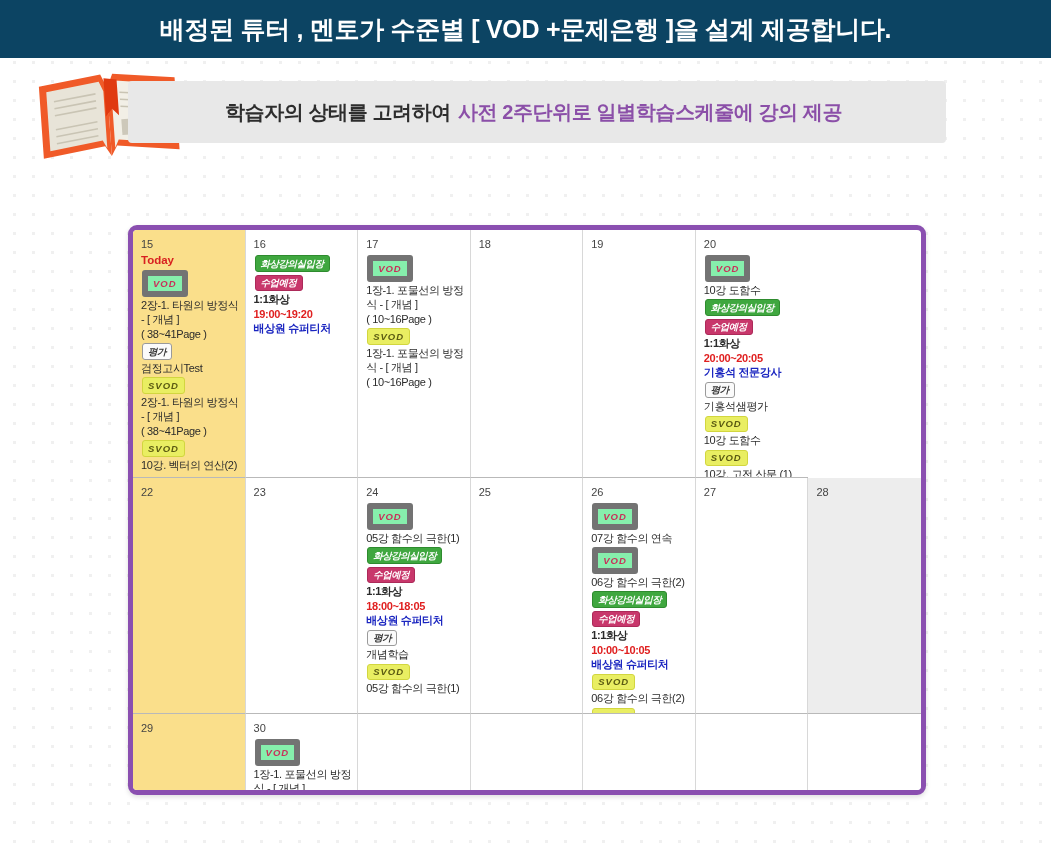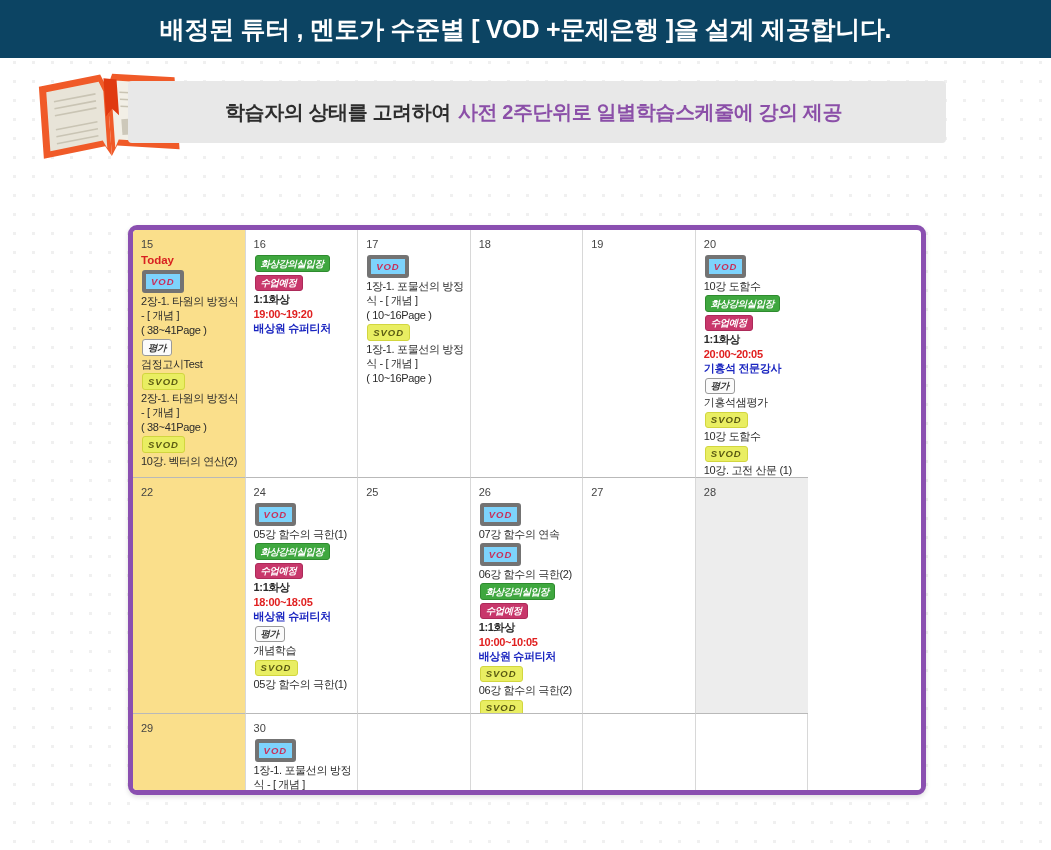--- a/index.html
+++ b/index.html
@@ -147,21 +147,21 @@
     display: inline-block;
     font-size: 9.5px;
     line-height: 11px;
     padding: 1.5px 5px 2px 5px;
     border-radius: 3px;
     margin: 2px 0 1px 1px;
     font-weight: bold;
     letter-spacing: 0.2px;
     white-space: nowrap;
   }
-  .badge.vod  { background: #7dd3fc; color: #c8305a; border: 4px solid #737373; letter-spacing: 1px; }
+  .badge.vod  { background: #86efac; color: #c8305a; border: 6px solid #737373; letter-spacing: 1px; }
   .badge.svod { background: #e9ee62; color: #5a5a12; border: 1px solid #d2d63f; letter-spacing: 1px; }
   .badge.room { background: #3fa73f; color: #ffffff; border: 1px solid #2e8b2e; letter-spacing: -0.5px; }
   .badge.plan { background: #c8376b; color: #ffffff; border: 1px solid #ac2a59; letter-spacing: -0.5px; }
   .badge.eval { background: #fbfbfb; color: #333333; border: 1px solid #9a9a9a; letter-spacing: -0.5px; }
 
   .badge-row { line-height: 0; font-style: italic; }
 </style>
 </head>
 <body>
 
@@ -260,20 +260,23 @@
         <div class="badge-row"><span class="badge svod">SVOD</span></div>
         <div class="ev-line">10강. 고전 산문 (1)</div>
         <div class="badge-row"><span class="badge svod">SVOD</span></div>
       </div>
     </div>
     <div class="cal-row r2">
       <div class="cal-cell col-first">
         <div class="day-num">22</div>
       </div>
       <div class="cal-cell">
+        <div class="day-num">23</div>
+      </div>
+      <div class="cal-cell">
         <div class="day-num">24</div>
         <div class="badge-row"><span class="badge vod">VOD</span></div>
         <div class="ev-line">05강 함수의 극한(1)</div>
         <div class="badge-row"><span class="badge room">화상강의실입장</span></div>
         <div class="badge-row"><span class="badge plan">수업예정</span></div>
         <div class="ev-line bold">1:1화상</div>
         <div class="ev-line red">18:00~18:05</div>
         <div class="ev-line blue">배상원 슈퍼티처</div>
         <div class="badge-row"><span class="badge eval">평가</span></div>
         <div class="ev-line">개념학습</div>

